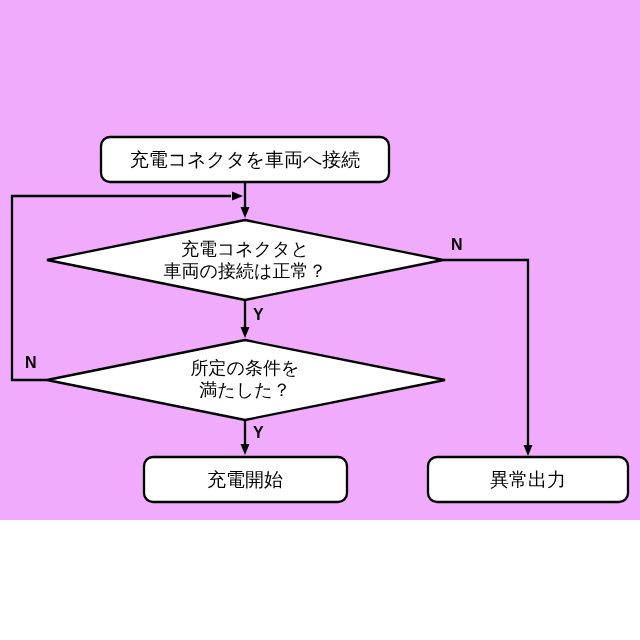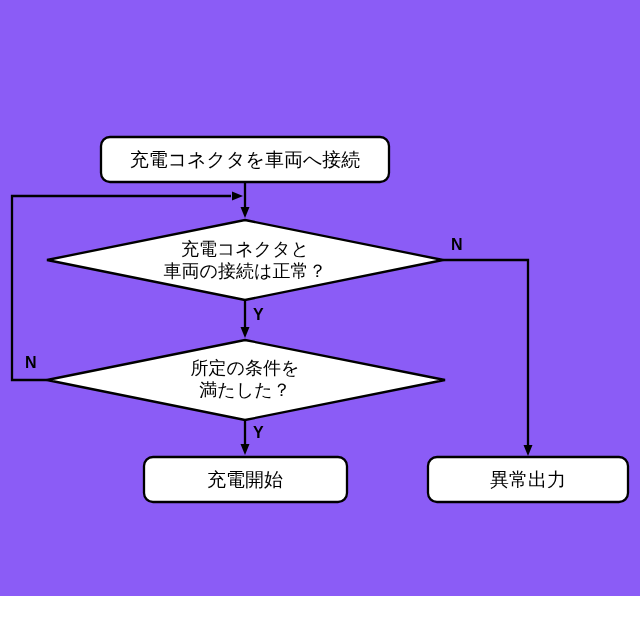--- a/index.html
+++ b/index.html
@@ -3,22 +3,22 @@
 <meta charset="utf-8">
 <style>
   html, body {
     margin: 0;
     padding: 0;
     background: #ffffff;
   }
   .page {
     position: relative;
     width: 640px;
-    height: 596px;
-    background: #8b5cf6;
+    height: 520px;
+    background: #f0abfc;
     overflow: hidden;
     font-family: "Liberation Sans", "DejaVu Sans", sans-serif;
   }
   svg { display: block; }
   .shape {
     fill: #ffffff;
     stroke: #000000;
     stroke-width: 2.3;
   }
   .edge {

